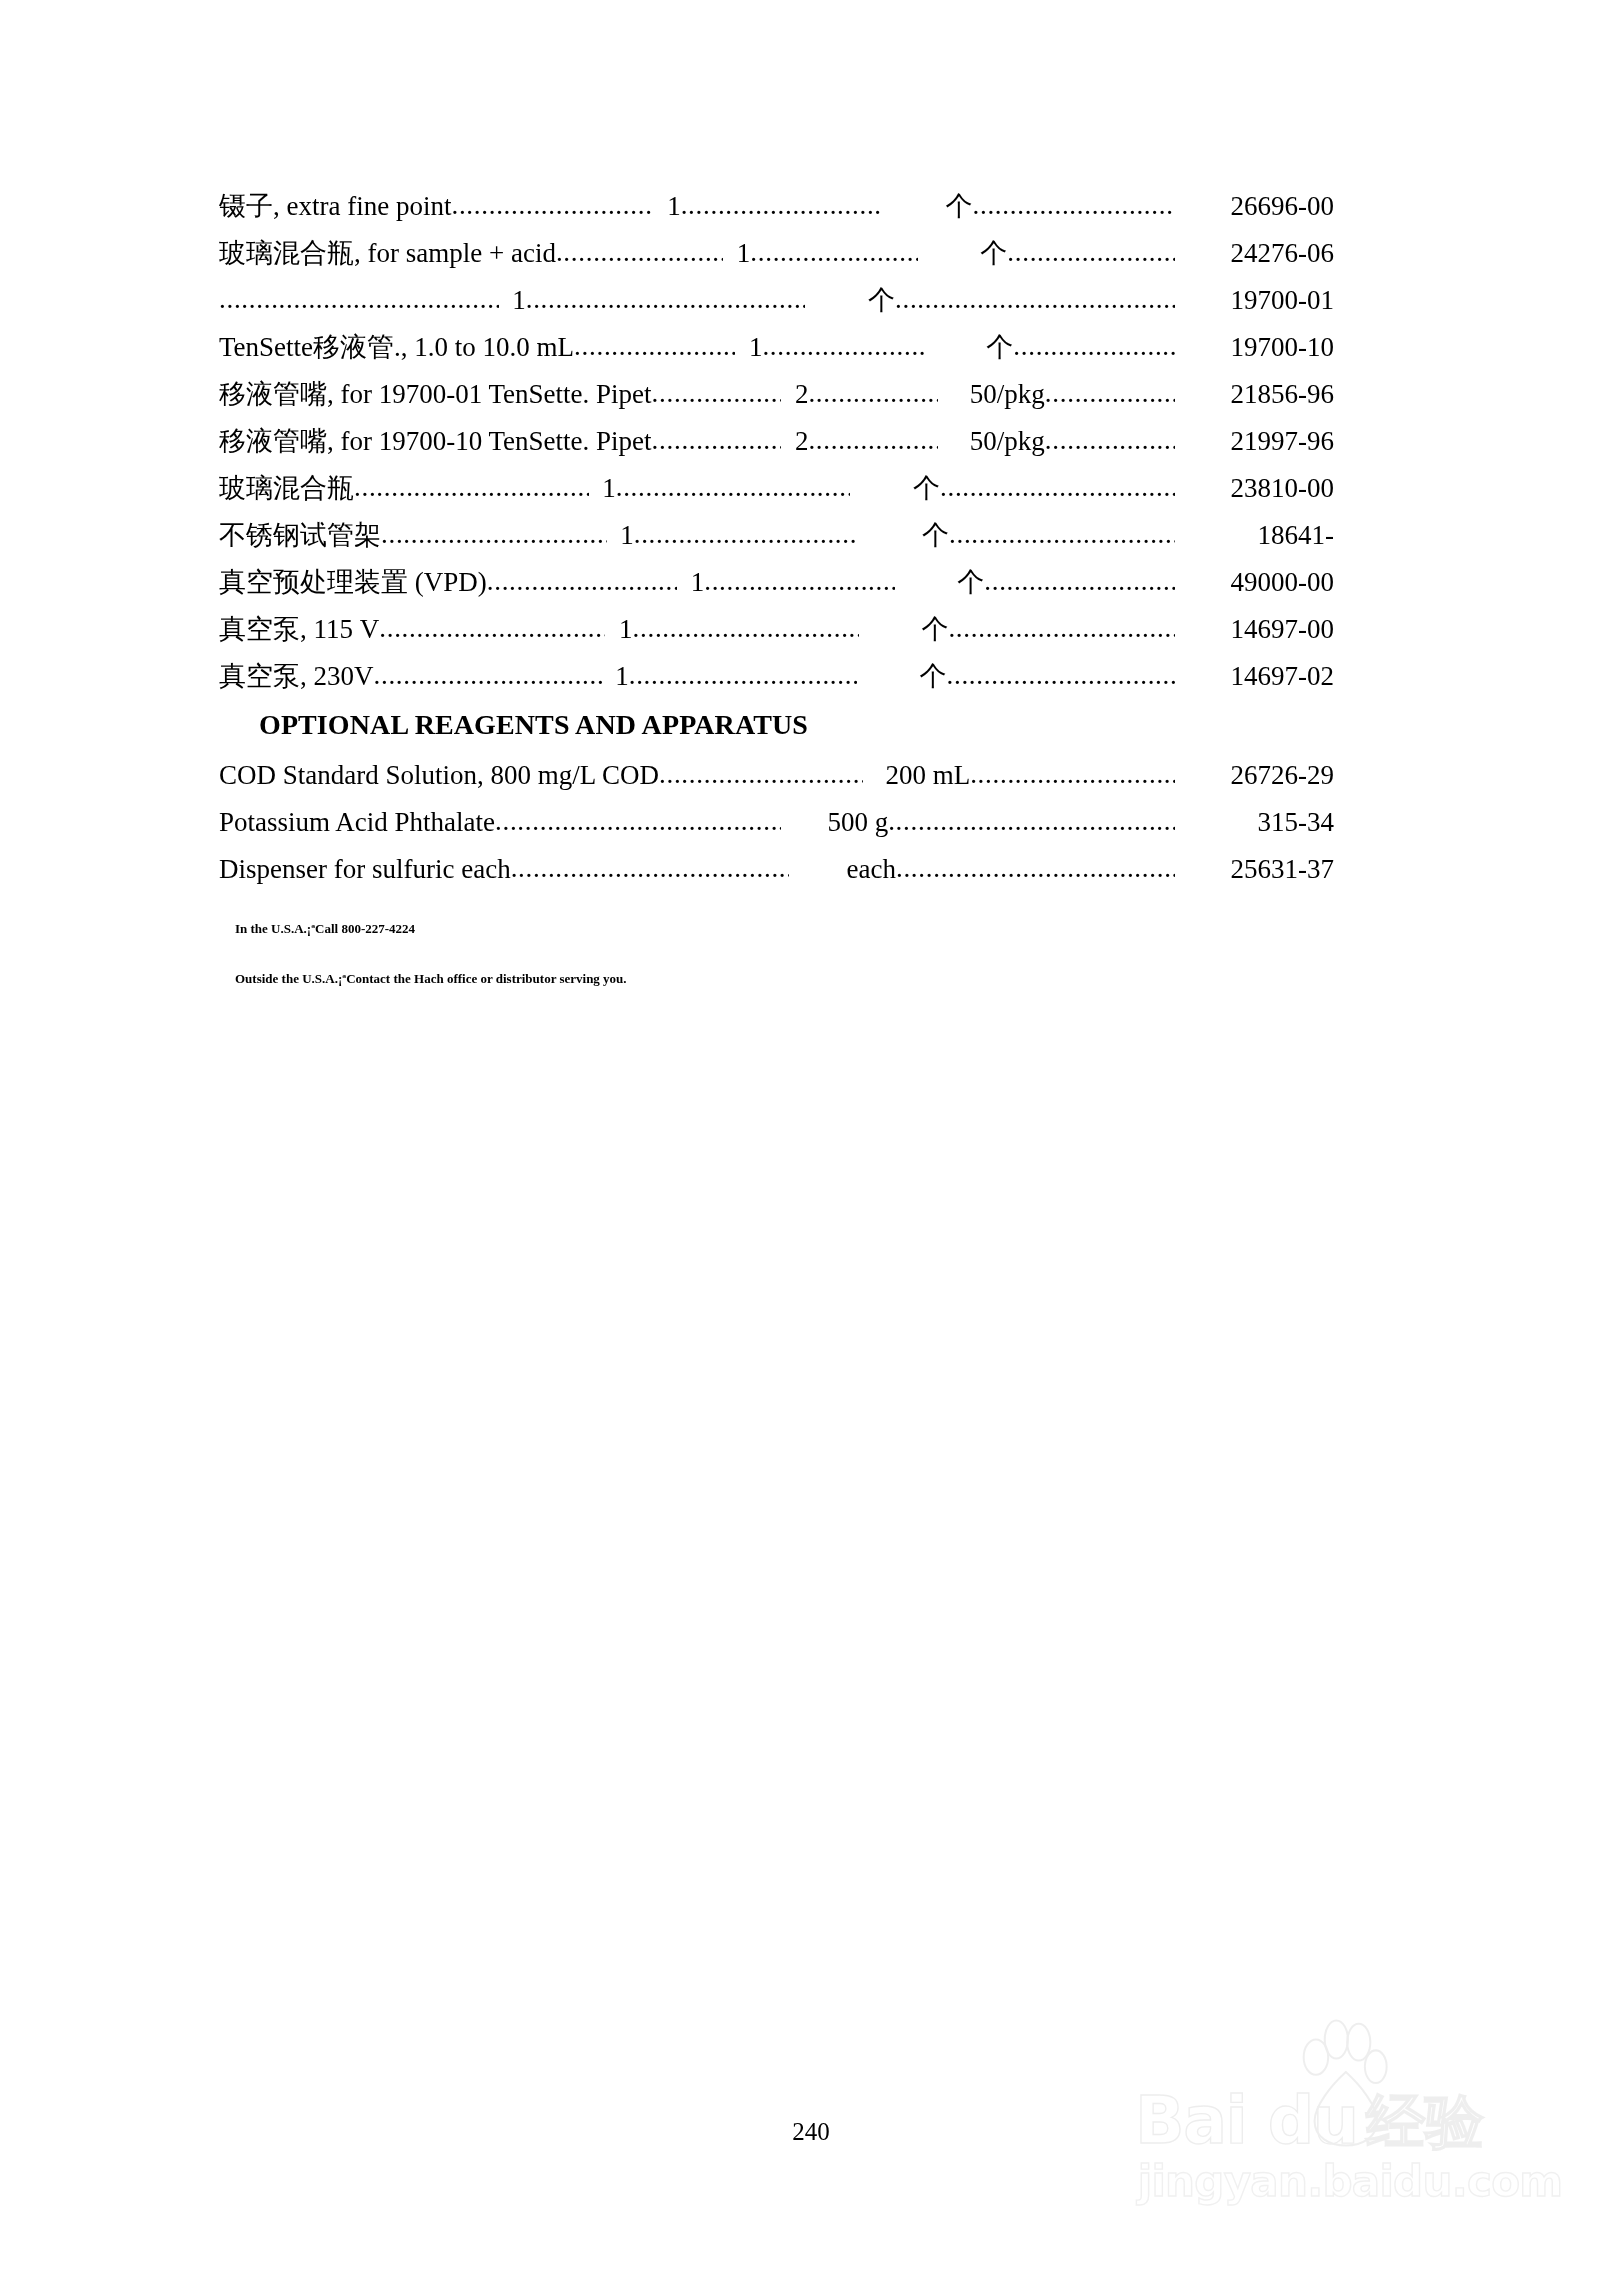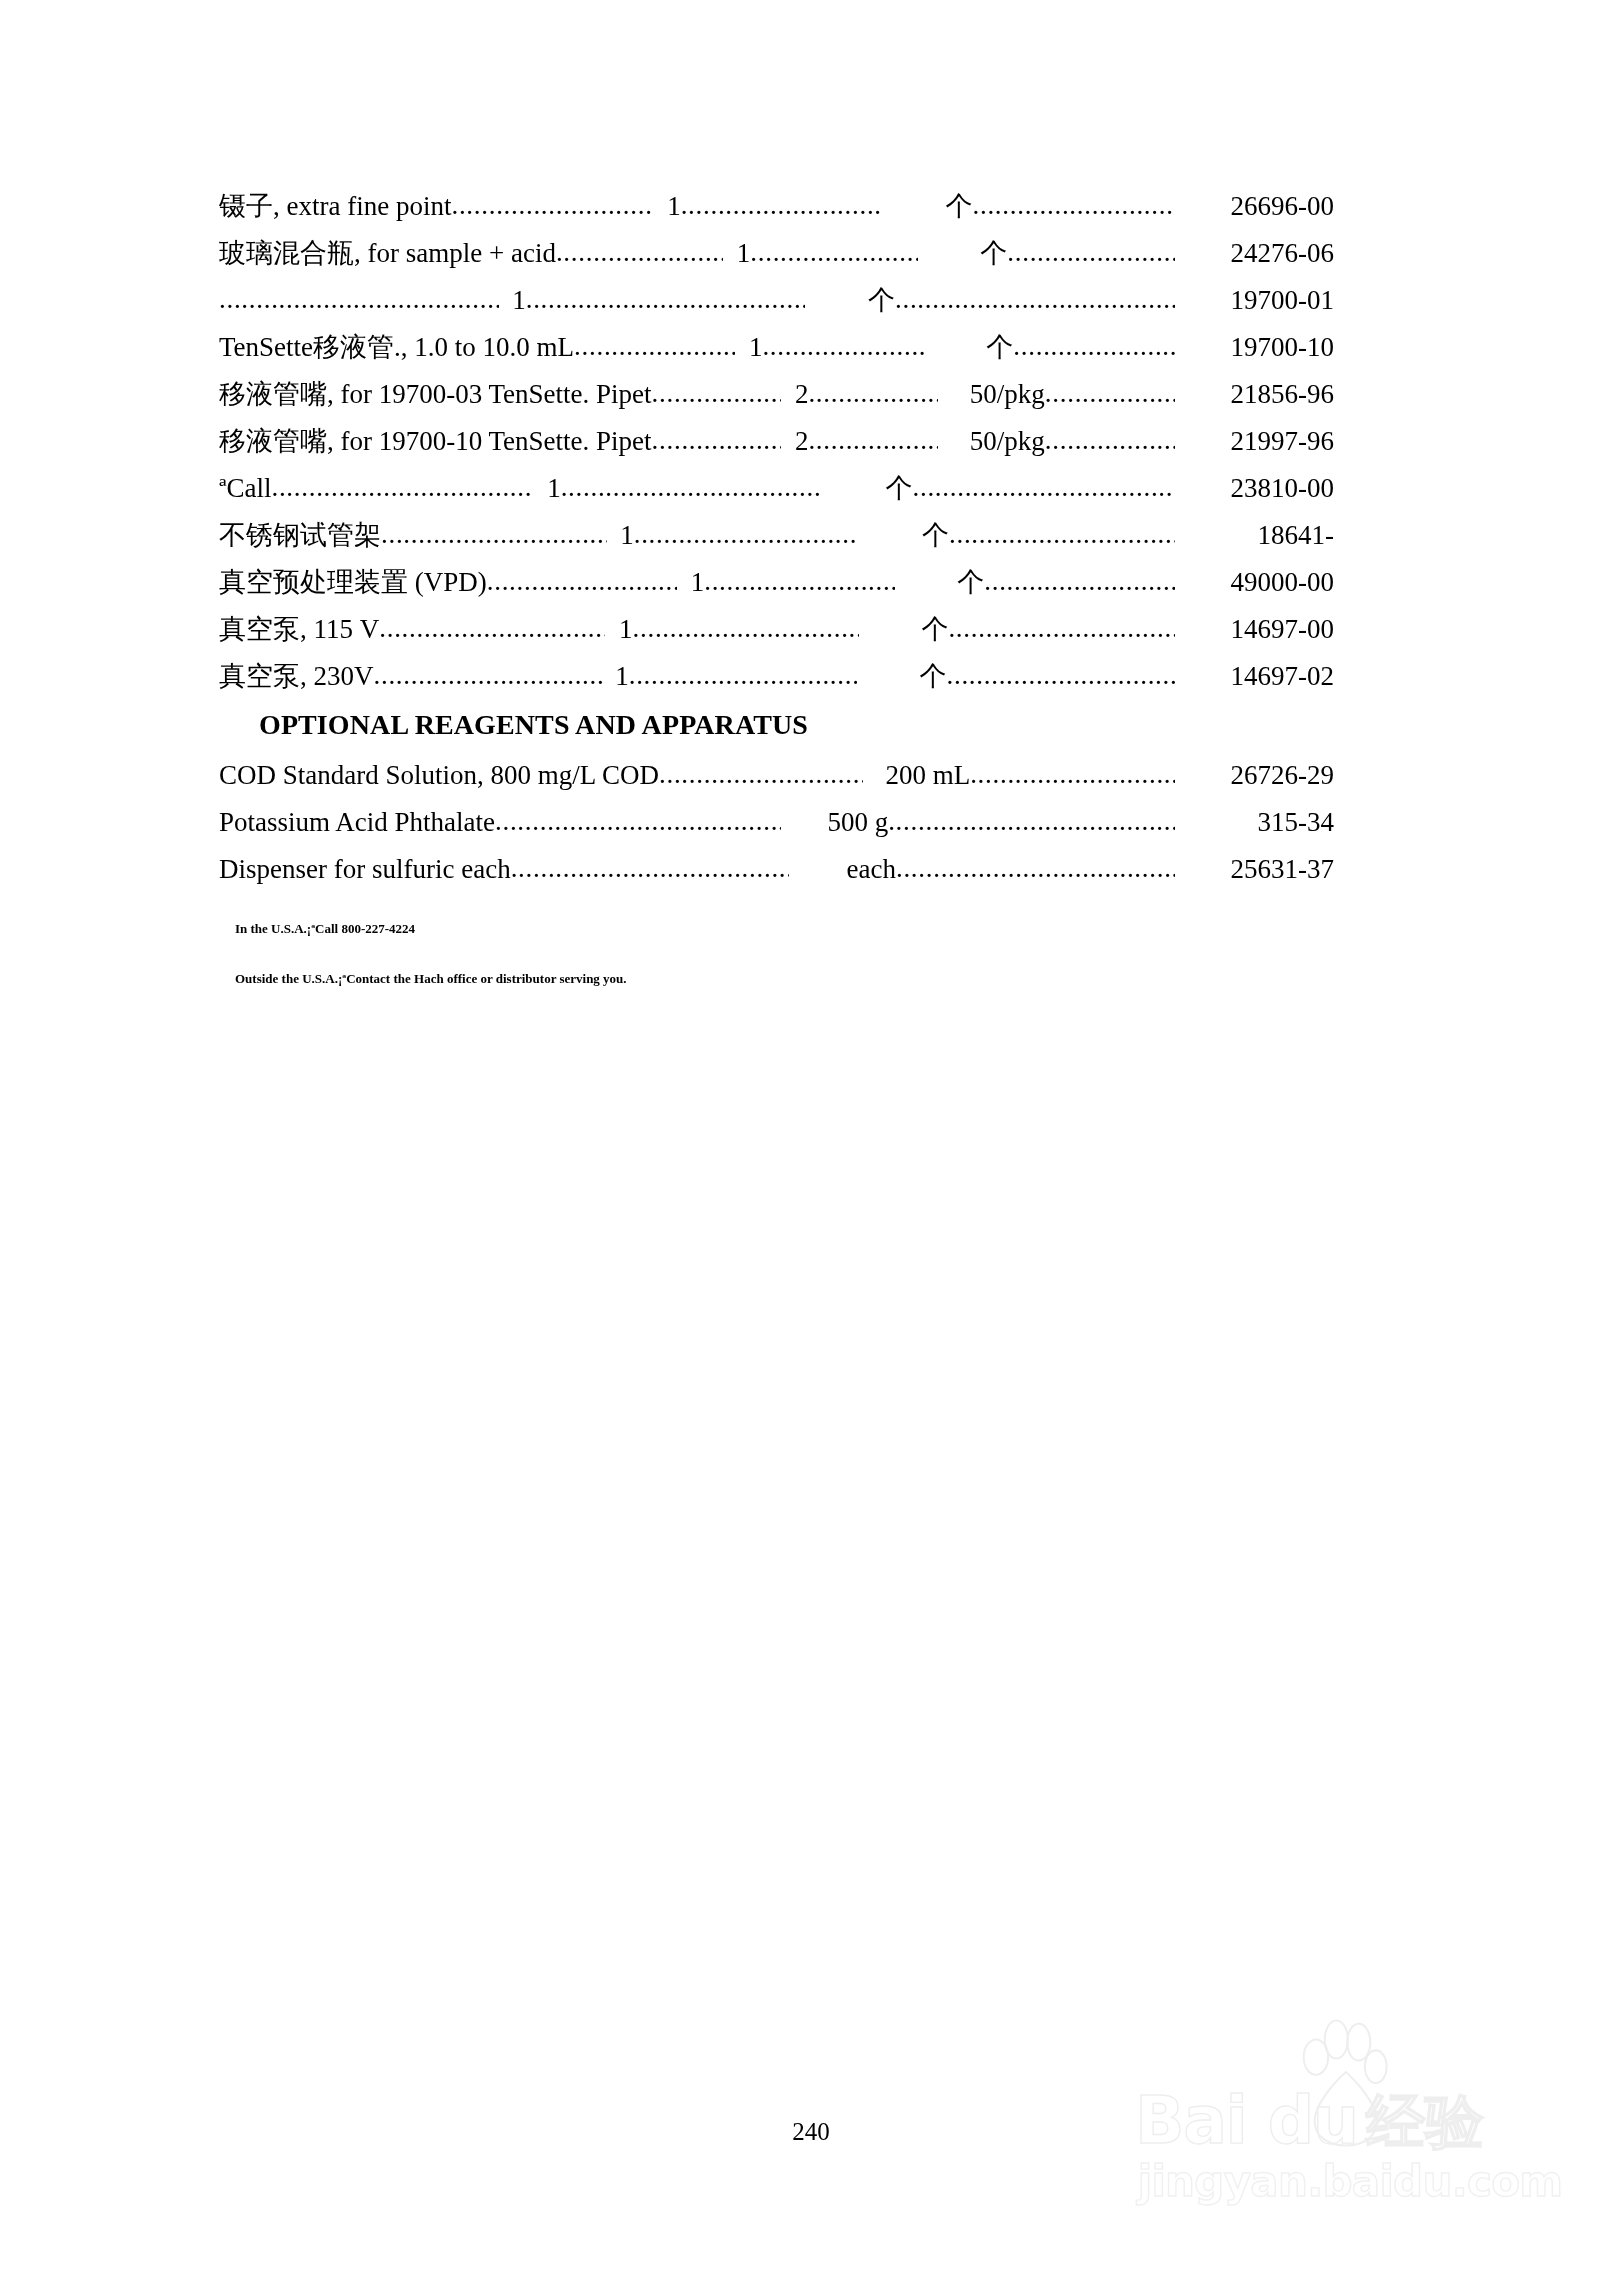--- a/index.html
+++ b/index.html
@@ -223,41 +223,41 @@
       <span class="item-name">TenSette移液管., 1.0 to 10.0 mL</span>
       <span class="leader"></span>
       <span class="qty col-qty">1</span>
       <span class="leader"></span>
       <span class="unit col-unit">个</span>
       <span class="leader"></span>
       <span class="cat col-cat">19700-10</span>
     </div>
 
     <div class="item-row">
-      <span class="item-name">移液管嘴, for 19700-03 TenSette. Pipet</span>
+      <span class="item-name">移液管嘴, for 19700-01 TenSette. Pipet</span>
       <span class="leader"></span>
       <span class="qty col-qty">2</span>
       <span class="leader"></span>
       <span class="unit col-unit-wide">50/pkg</span>
       <span class="leader"></span>
       <span class="cat col-cat">21856-96</span>
     </div>
 
     <div class="item-row">
       <span class="item-name">移液管嘴, for 19700-10 TenSette. Pipet</span>
       <span class="leader"></span>
       <span class="qty col-qty">2</span>
       <span class="leader"></span>
       <span class="unit col-unit-wide">50/pkg</span>
       <span class="leader"></span>
       <span class="cat col-cat">21997-96</span>
     </div>
 
     <div class="item-row">
-      <span class="item-name">ªCall</span>
+      <span class="item-name">玻璃混合瓶</span>
       <span class="leader"></span>
       <span class="qty col-qty">1</span>
       <span class="leader"></span>
       <span class="unit col-unit">个</span>
       <span class="leader"></span>
       <span class="cat col-cat">23810-00</span>
     </div>
 
     <div class="item-row">
       <span class="item-name">不锈钢试管架</span>

